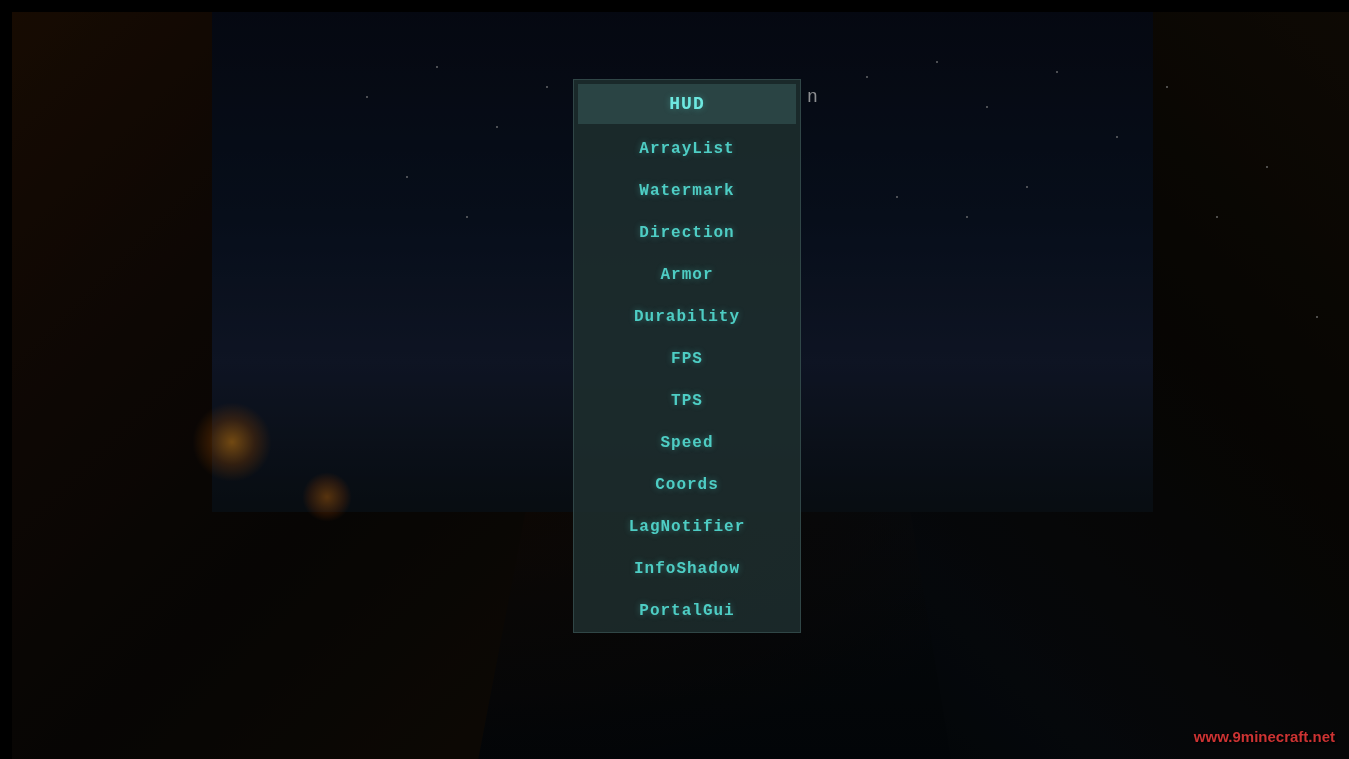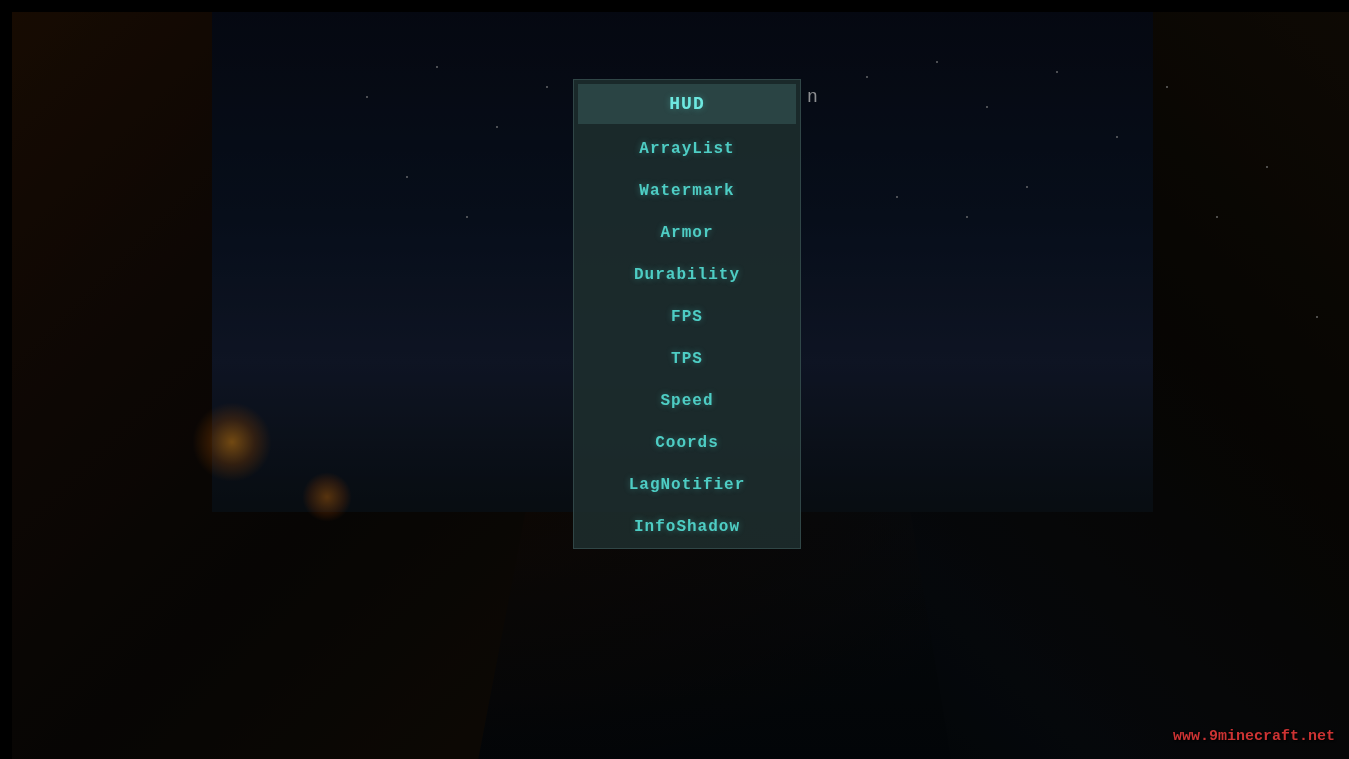--- a/index.html
+++ b/index.html
@@ -158,21 +158,21 @@
       font-size: 18px;
       z-index: 10;
     }
 
     
     .watermark {
       position: absolute;
       bottom: 18px;
       right: 18px;
       color: #cc3333;
-      font-family: Liberation Mono, monospace;
+      font-family: Liberation Sans, sans-serif;
       font-size: 15px;
       font-weight: bold;
       z-index: 20;
       text-shadow: 1px 1px 2px #000;
     }
   </style>
 </head>
 <body>
 
 <div class="game-background"></div>
@@ -206,23 +206,25 @@
 
 <div class="dark-overlay"></div>
 
 <div class="letter-n">n</div>
 
 <div class="menu-panel">
 
 <div class="menu-item header">HUD</div>
     <div class="menu-item">ArrayList</div>
     <div class="menu-item">Watermark</div>
+    <div class="menu-item">Direction</div>
     <div class="menu-item">Armor</div>
     <div class="menu-item">Durability</div>
     <div class="menu-item">FPS</div>
     <div class="menu-item">TPS</div>
     <div class="menu-item">Speed</div>
     <div class="menu-item">Coords</div>
     <div class="menu-item">LagNotifier</div>
     <div class="menu-item">InfoShadow</div>
+    <div class="menu-item">PortalGui</div>
   </div>
 
 <div class="watermark">www.9minecraft.net</div>
 
 </body></html>

